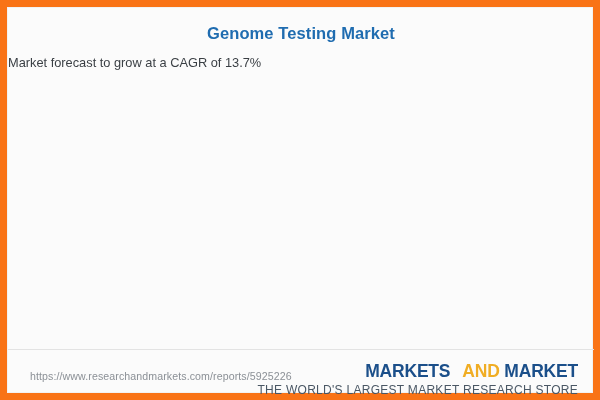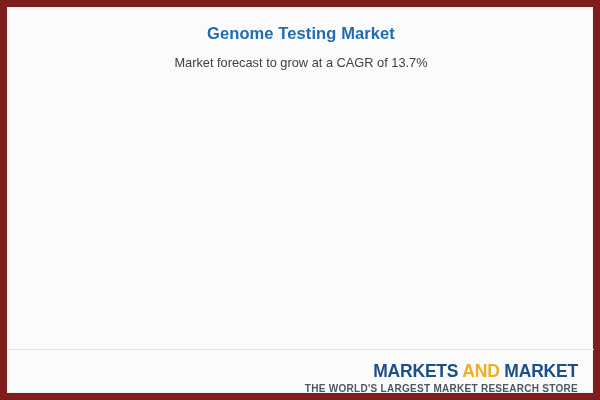--- a/index.html
+++ b/index.html
@@ -11,21 +11,21 @@
     width: 600px;
     height: 400px;
     font-family: "Liberation Sans", sans-serif;
     overflow: hidden;
   }
 
   #page {
     position: relative;
     width: 600px;
     height: 400px;
-    background: #7f1d1d;
+    background: #f97316;
     box-sizing: border-box;
   }
 
   
   #card {
     position: absolute;
     left: 7px;
     top: 7px;
     width: 586px;
     height: 386px;
@@ -44,21 +44,21 @@
     font-size: 16.5px;
     font-weight: bold;
     color: #1f6cb0;
     letter-spacing: .1px;
   }
   #chart-subtitle {
     position: absolute;
     left: 0;
     top: 47px;
     width: 586px;
-    text-align: center;
+    text-align: left;
     font-size: 12.8px;
     color: #3a3f44;
   }
 
   
   #plot {
     position: absolute;
     left: 0;
     top: 0;
     width: 586px;
@@ -95,25 +95,26 @@
   }
   #logo-wordmark {
     font-size: 17.5px;
     font-weight: bold;
     color: #1b4f8a;
     letter-spacing: -0.2px;
     line-height: 1;
   }
   #logo-and {
     color: #f0ad24;
+    margin-left: 8px;
   }
   #logo-tagline {
     margin-top: 3px;
-    font-size: 10px;
-    font-weight: bold;
+    font-size: 12px;
+    font-weight: normal;
     color: #4a5764;
     letter-spacing: .28px;
     line-height: 1;
     text-align: right;
   }
 </style>
 </head>
 <body>
 
 <div id="page">
@@ -148,20 +149,21 @@
         
         
 
         
       </div>
 
     </div>
 
     <div id="footer-divider"></div>
 
+    <div id="footer-url">https://www.researchandmarkets.com/reports/5925226</div>
 
     <div id="logo">
       <div id="logo-wordmark"><span>MARKETS</span><span id="logo-and"> AND </span><span>MARKET</span></div>
       <div id="logo-tagline">THE WORLD'S LARGEST MARKET RESEARCH STORE</div>
     </div>
 
   </div>
 </div>
 
 </body></html>

